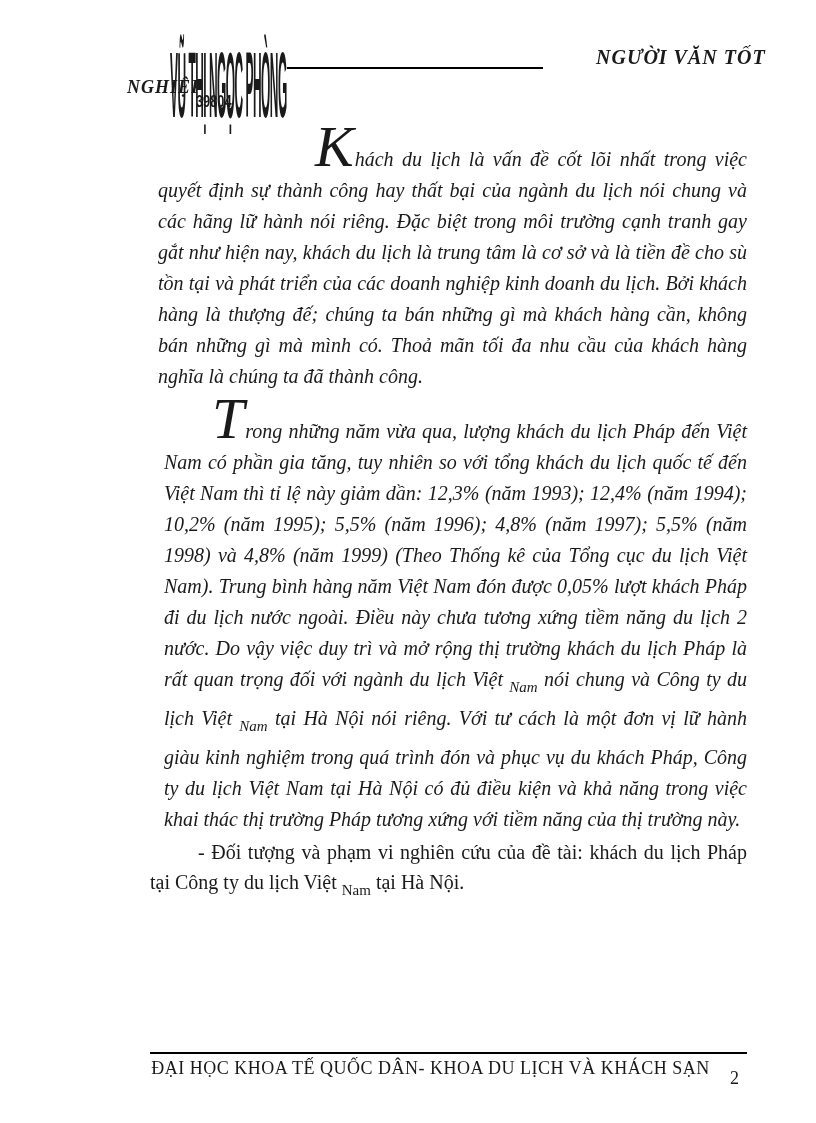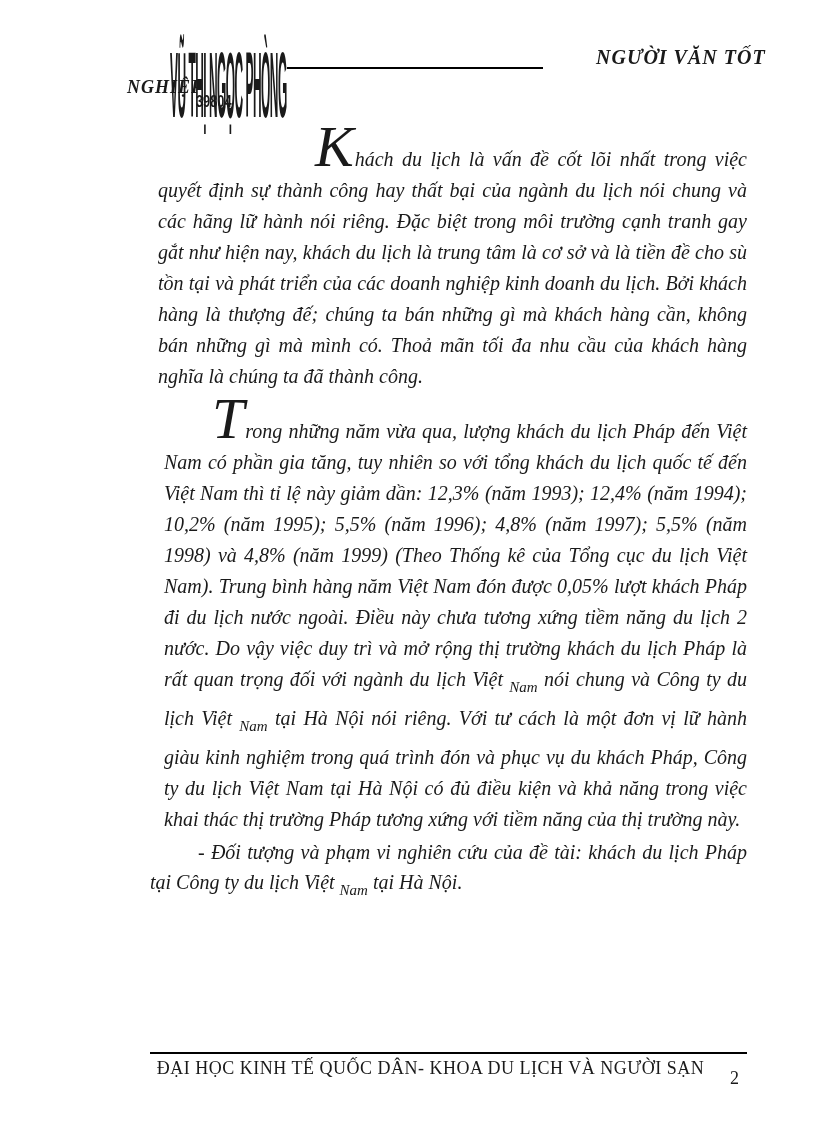--- a/index.html
+++ b/index.html
@@ -79,21 +79,20 @@
   }
   .subnam-title {
     font-family: "Liberation Sans", sans-serif;
     font-weight: bold;
     font-size: 13px;
     letter-spacing: 1px;
     vertical-align: -7px;
   }
   .scope-note {
     margin: 2px 0 0 0;
-    font-style: italic;
     font-size: 20px;
     line-height: 30px;
     text-align: justify;
     text-indent: 48px;
   }
 
   
   .footer {
     position: absolute; left: 150px; top: 1052px; width: 597px;
     border-top: 2px solid #000;
@@ -131,17 +130,17 @@
 
     <p class="body-para para-2"><span class="dropcap">T</span><span>rong những năm vừa qua, lượng khách du lịch Pháp đến Việt Nam có phần gia tăng, tuy nhiên so với tổng khách du lịch quốc tế đến Việt Nam thì tỉ lệ này giảm dần: 12,3% (năm 1993); 12,4% (năm 1994); 10,2% (năm 1995); 5,5% (năm 1996); 4,8% (năm 1997); 5,5% (năm 1998) và 4,8% (năm 1999) (Theo Thống kê của Tổng cục du lịch Việt Nam). Trung bình hàng năm Việt Nam đón được 0,05% lượt khách Pháp đi du lịch nước ngoài. Điều này chưa tương xứng tiềm năng du lịch 2 nước. Do vậy việc duy trì và mở rộng thị trường khách du lịch Pháp là rất quan trọng đối với ngành du lịch Việt </span><span class="subnam">Nam</span><span> nói chung và Công ty du lịch Việt </span><span class="subnam">Nam</span><span> tại Hà Nội nói riêng. Với tư cách là một đơn vị lữ hành giàu kinh nghiệm trong quá trình đón và phục vụ du khách Pháp, Công ty du lịch Việt Nam tại Hà Nội có đủ điều kiện và khả năng trong việc khai thác thị trường Pháp tương xứng với tiềm năng của thị trường này.</span></p>
 
 
 
     <p class="scope-note"><span>- Đối tượng và phạm vi nghiên cứu của đề tài: khách du lịch Pháp tại Công ty du lịch Việt </span><span class="subnam">Nam</span><span> tại Hà Nội.</span></p>
 
   </div>
 
   <div class="footer">
-    <div class="footer-institution">ĐẠI HỌC KINH TẾ QUỐC DÂN- KHOA DU LỊCH VÀ NGƯỜI SẠN</div>
+    <div class="footer-institution">ĐẠI HỌC KHOA TẾ QUỐC DÂN- KHOA DU LỊCH VÀ KHÁCH SẠN</div>
     <div class="footer-page-number">2</div>
   </div>
 
 </div>
 
 </body></html>

